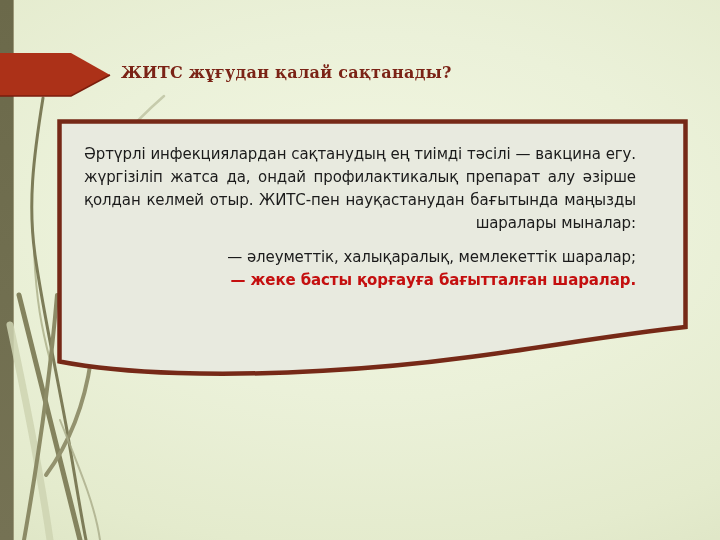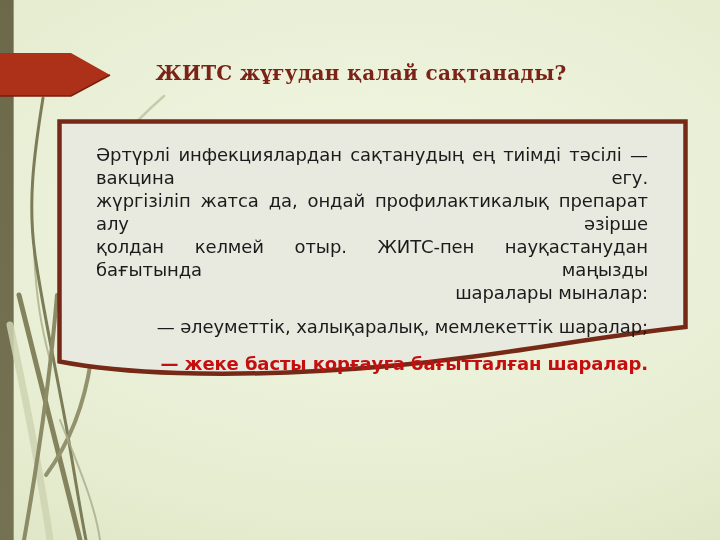--- a/index.html
+++ b/index.html
@@ -12,35 +12,34 @@
   }
   .edge-bar{
     position:absolute;left:0;top:0;bottom:0;width:13px;
     background:linear-gradient(180deg,#6b694a 0%,#716f50 55%,#757254 100%);
     border-right:1px solid #9b9878;
   }
   .decor-svg{position:absolute;left:0;top:0;width:720px;height:540px;}
   .title{
     position:absolute;left:121px;top:60px;width:480px;
     font-family:"DejaVu Serif", serif;
-    font-weight:bold;font-size:20px;line-height:26px;
+    font-weight:bold;font-size:16px;line-height:26px;
     letter-spacing:0.3px;color:#7b2316;
     white-space:nowrap;
-    text-align:center;
   }
   .box-content{
-    position:absolute;left:96px;top:143px;width:552px;
-    font-size:18px;line-height:23px;color:#1b1b1b;
+    position:absolute;left:84px;top:143px;width:552px;
+    font-size:15px;line-height:23px;color:#1b1b1b;
     letter-spacing:-0.1px;
   }
   .jline{text-align:justify;text-align-last:justify;}
   .lline{text-align:right;}
   .bullets{margin-top:11px;}
   .bullet{line-height:23px;text-align:right;}
-  .bullet.red{color:#c40f0f;font-weight:bold;margin-top:14px;}
+  .bullet.red{color:#c40f0f;font-weight:bold;}
 </style>
 </head>
 <body>
 
 <div class="slide">
 
   <div class="edge-bar"></div>
 
   <svg class="decor-svg" viewBox="0 0 720 540">
 

